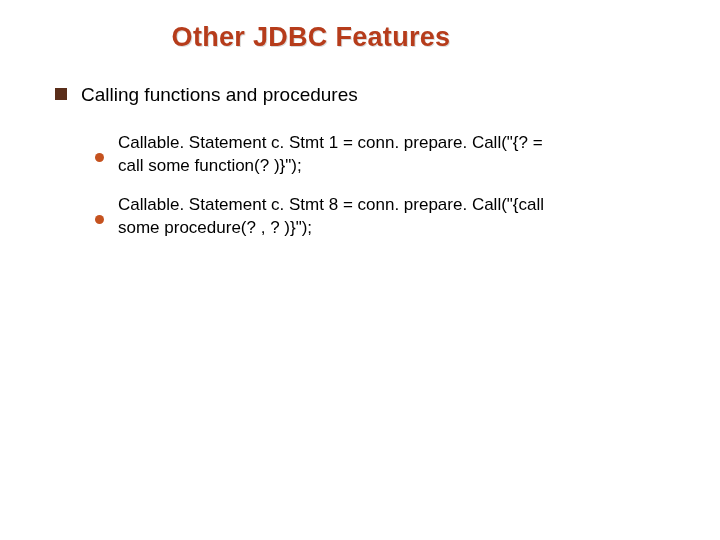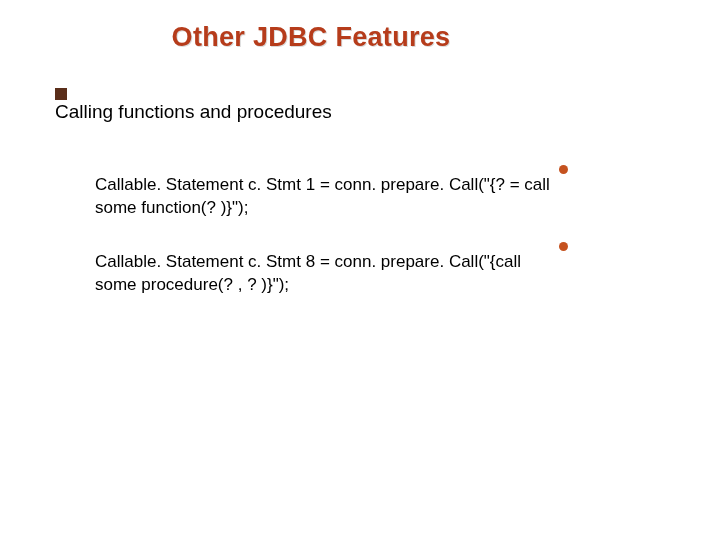--- a/index.html
+++ b/index.html
@@ -26,43 +26,41 @@
     text-shadow: 1px 1px 0 rgba(0,0,0,0.15);
     padding-top: 22px;
     letter-spacing: 0.3px;
   }
   .content {
     padding: 30px 40px 0 55px;
   }
   .level1 {
     display: flex;
     align-items: flex-start;
-    margin-bottom: 34px;
-    flex-direction: column;
+    margin-bottom: 24px;
   }
   .square-bullet {
     width: 12px;
     height: 12px;
     background: #5a2e1a;
     flex: 0 0 auto;
     margin-top: 5px;
     margin-right: 14px;
   }
   .level1-text {
     font-size: 19px;
     line-height: 1.3;
   }
   .level2-group {
     padding-left: 40px;
   }
   .level2 {
     display: flex;
-    align-items: flex-end;
+    align-items: center;
     margin-bottom: 16px;
-    flex-direction: column;
   }
   .round-bullet {
     width: 9px;
     height: 9px;
     border-radius: 50%;
     background: #c5521f;
     flex: 0 0 auto;
     margin-top: 6px;
     margin-right: 14px;
   }

